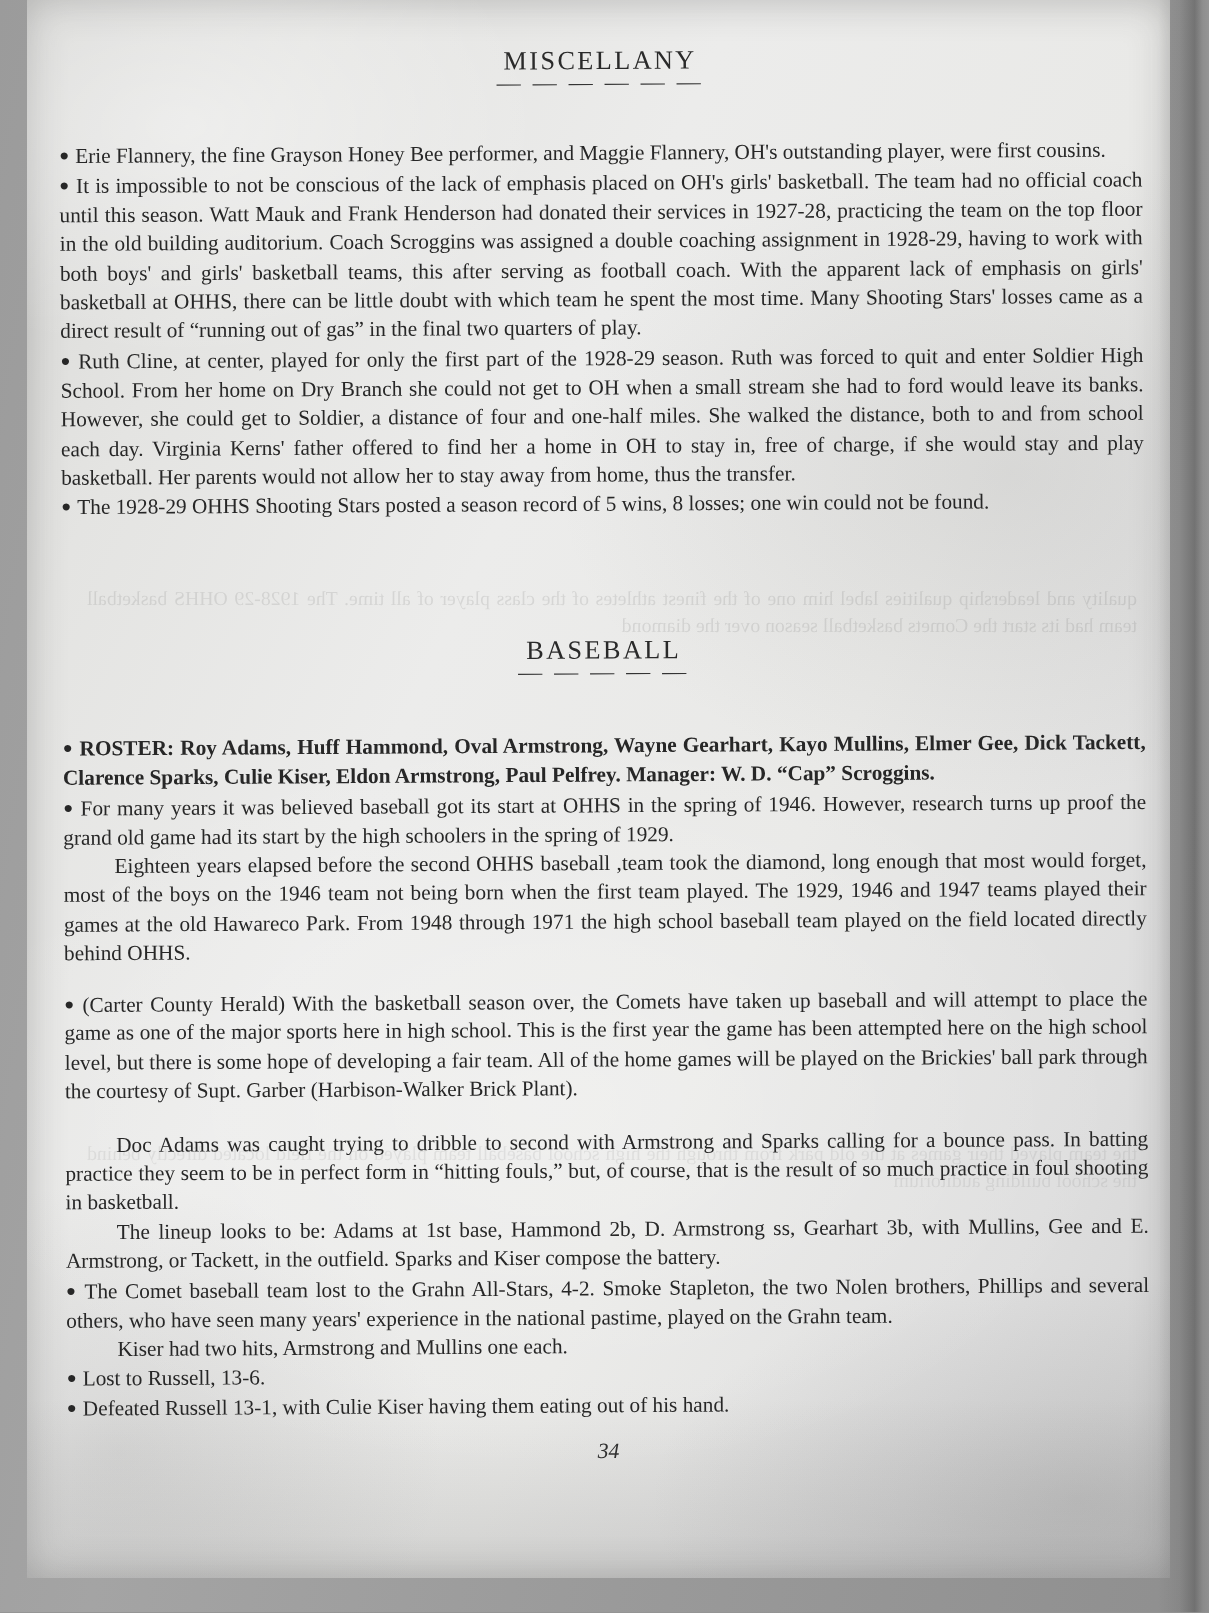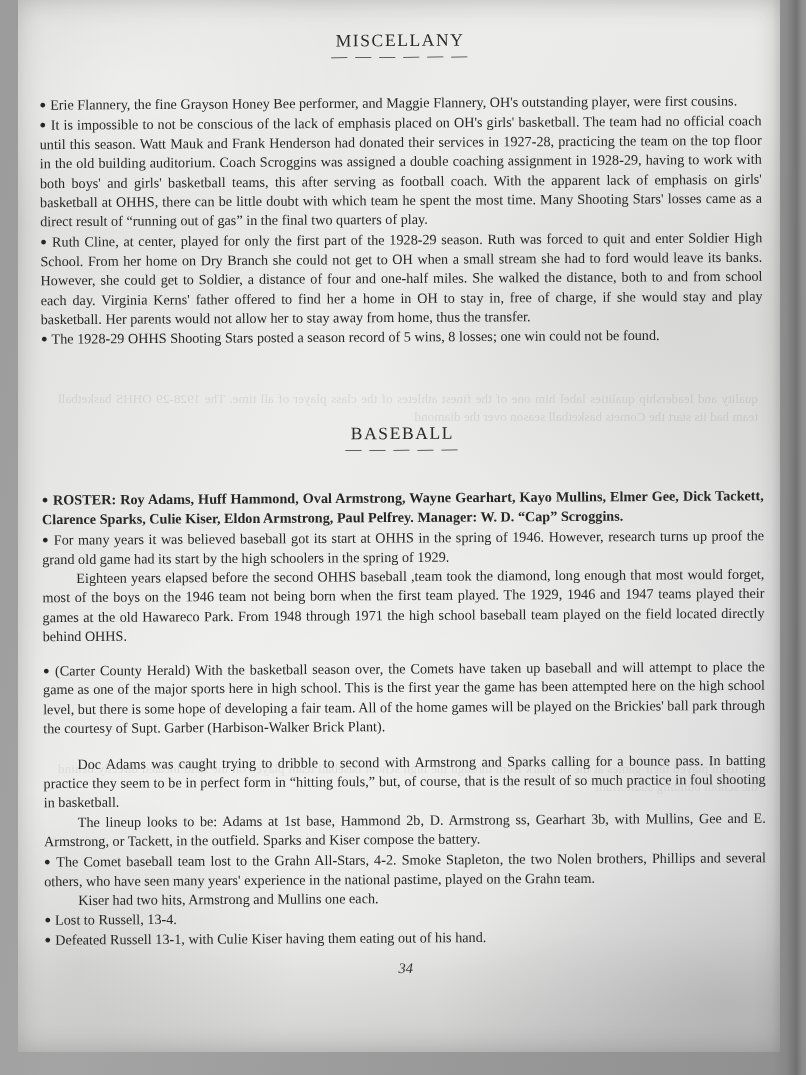--- a/index.html
+++ b/index.html
@@ -226,21 +226,21 @@
 
         <div class="block ind">The lineup looks to be: Adams at 1st base, Hammond 2b, D. Armstrong ss, Gearhart 3b, with Mullins, Gee and E. Armstrong, or Tackett, in the outfield.  Sparks and Kiser compose the battery.</div>
 
         <div class="block bul">
           <span class="bullet">●</span><span>The Comet baseball team lost to the Grahn All-Stars, 4-2.  Smoke Stapleton, the two Nolen brothers, Phillips and several others, who have seen many years' experience in the national pastime, played on the Grahn team.</span>
         </div>
 
         <div class="block ind">Kiser had two hits, Armstrong and Mullins one each.</div>
 
         <div class="block bul">
-          <span class="bullet">●</span><span>Lost to Russell, 13-4.</span>
+          <span class="bullet">●</span><span>Lost to Russell, 13-6.</span>
         </div>
 
         <div class="block bul">
           <span class="bullet">●</span><span>Defeated Russell 13-1, with Culie Kiser having them eating out of his hand.</span>
         </div>
 
         <div style="height:12px"></div>
         <div class="pageno" style="position:relative;">34</div>
 
       </div>

